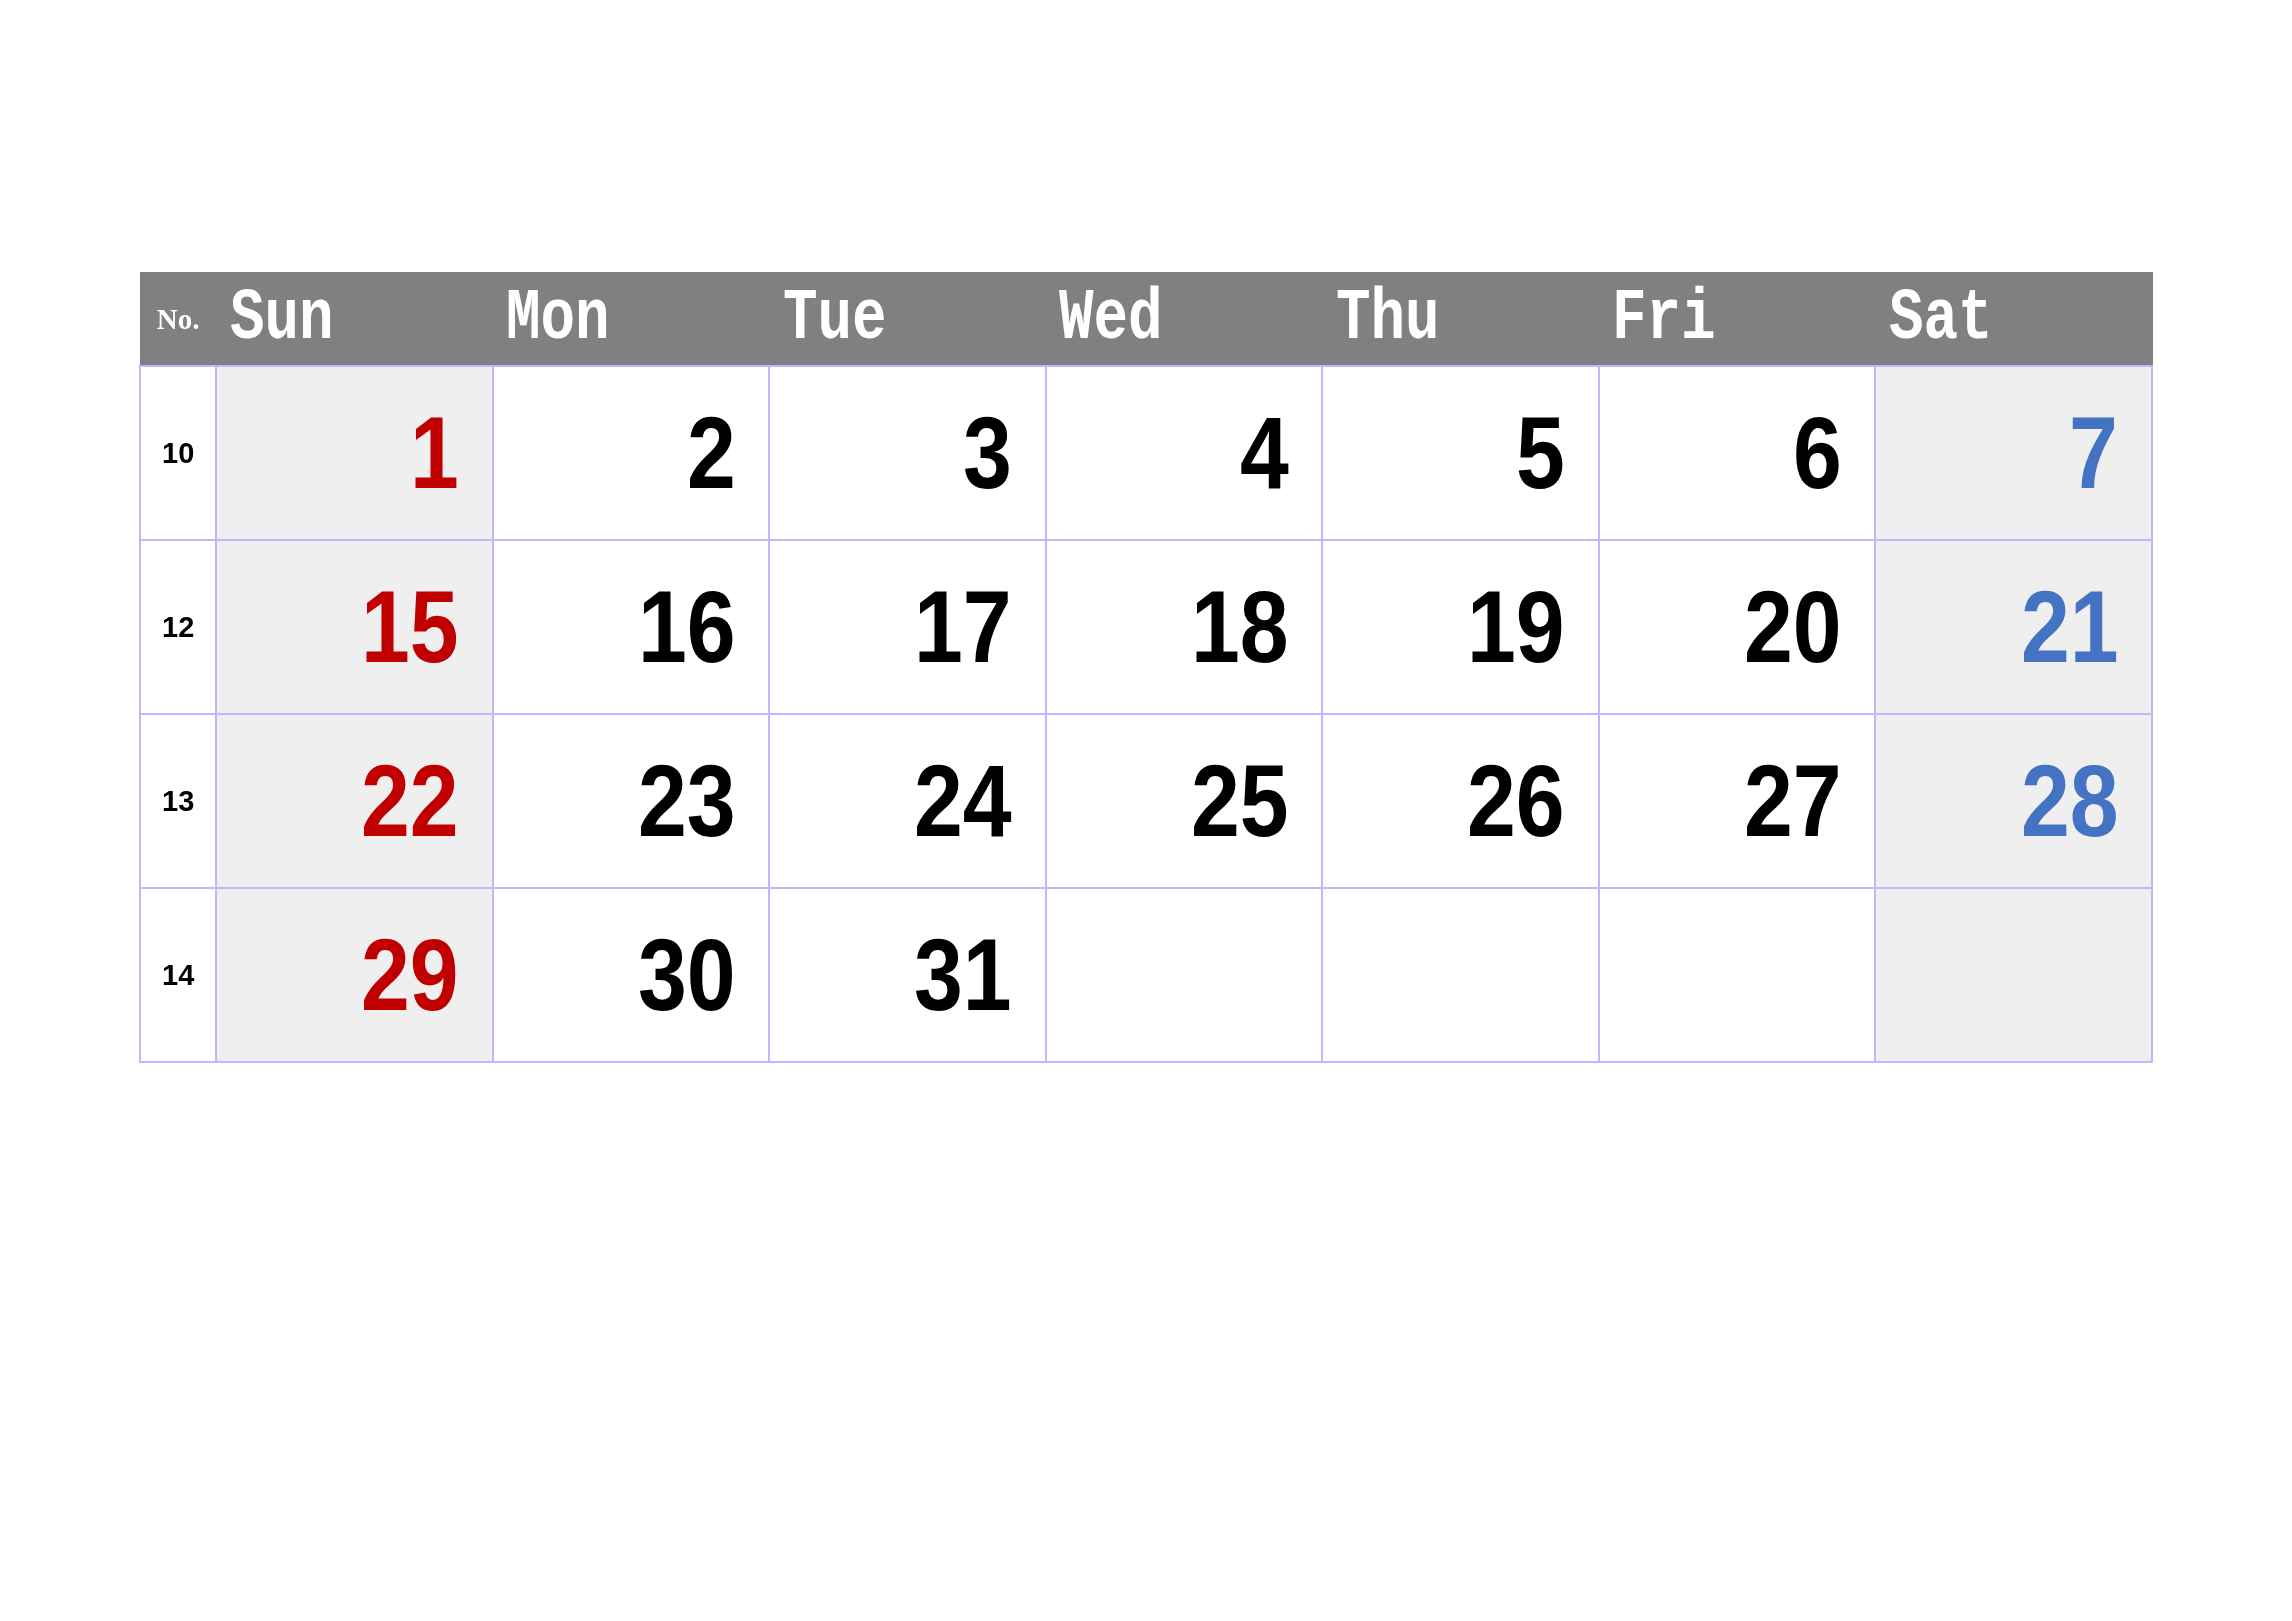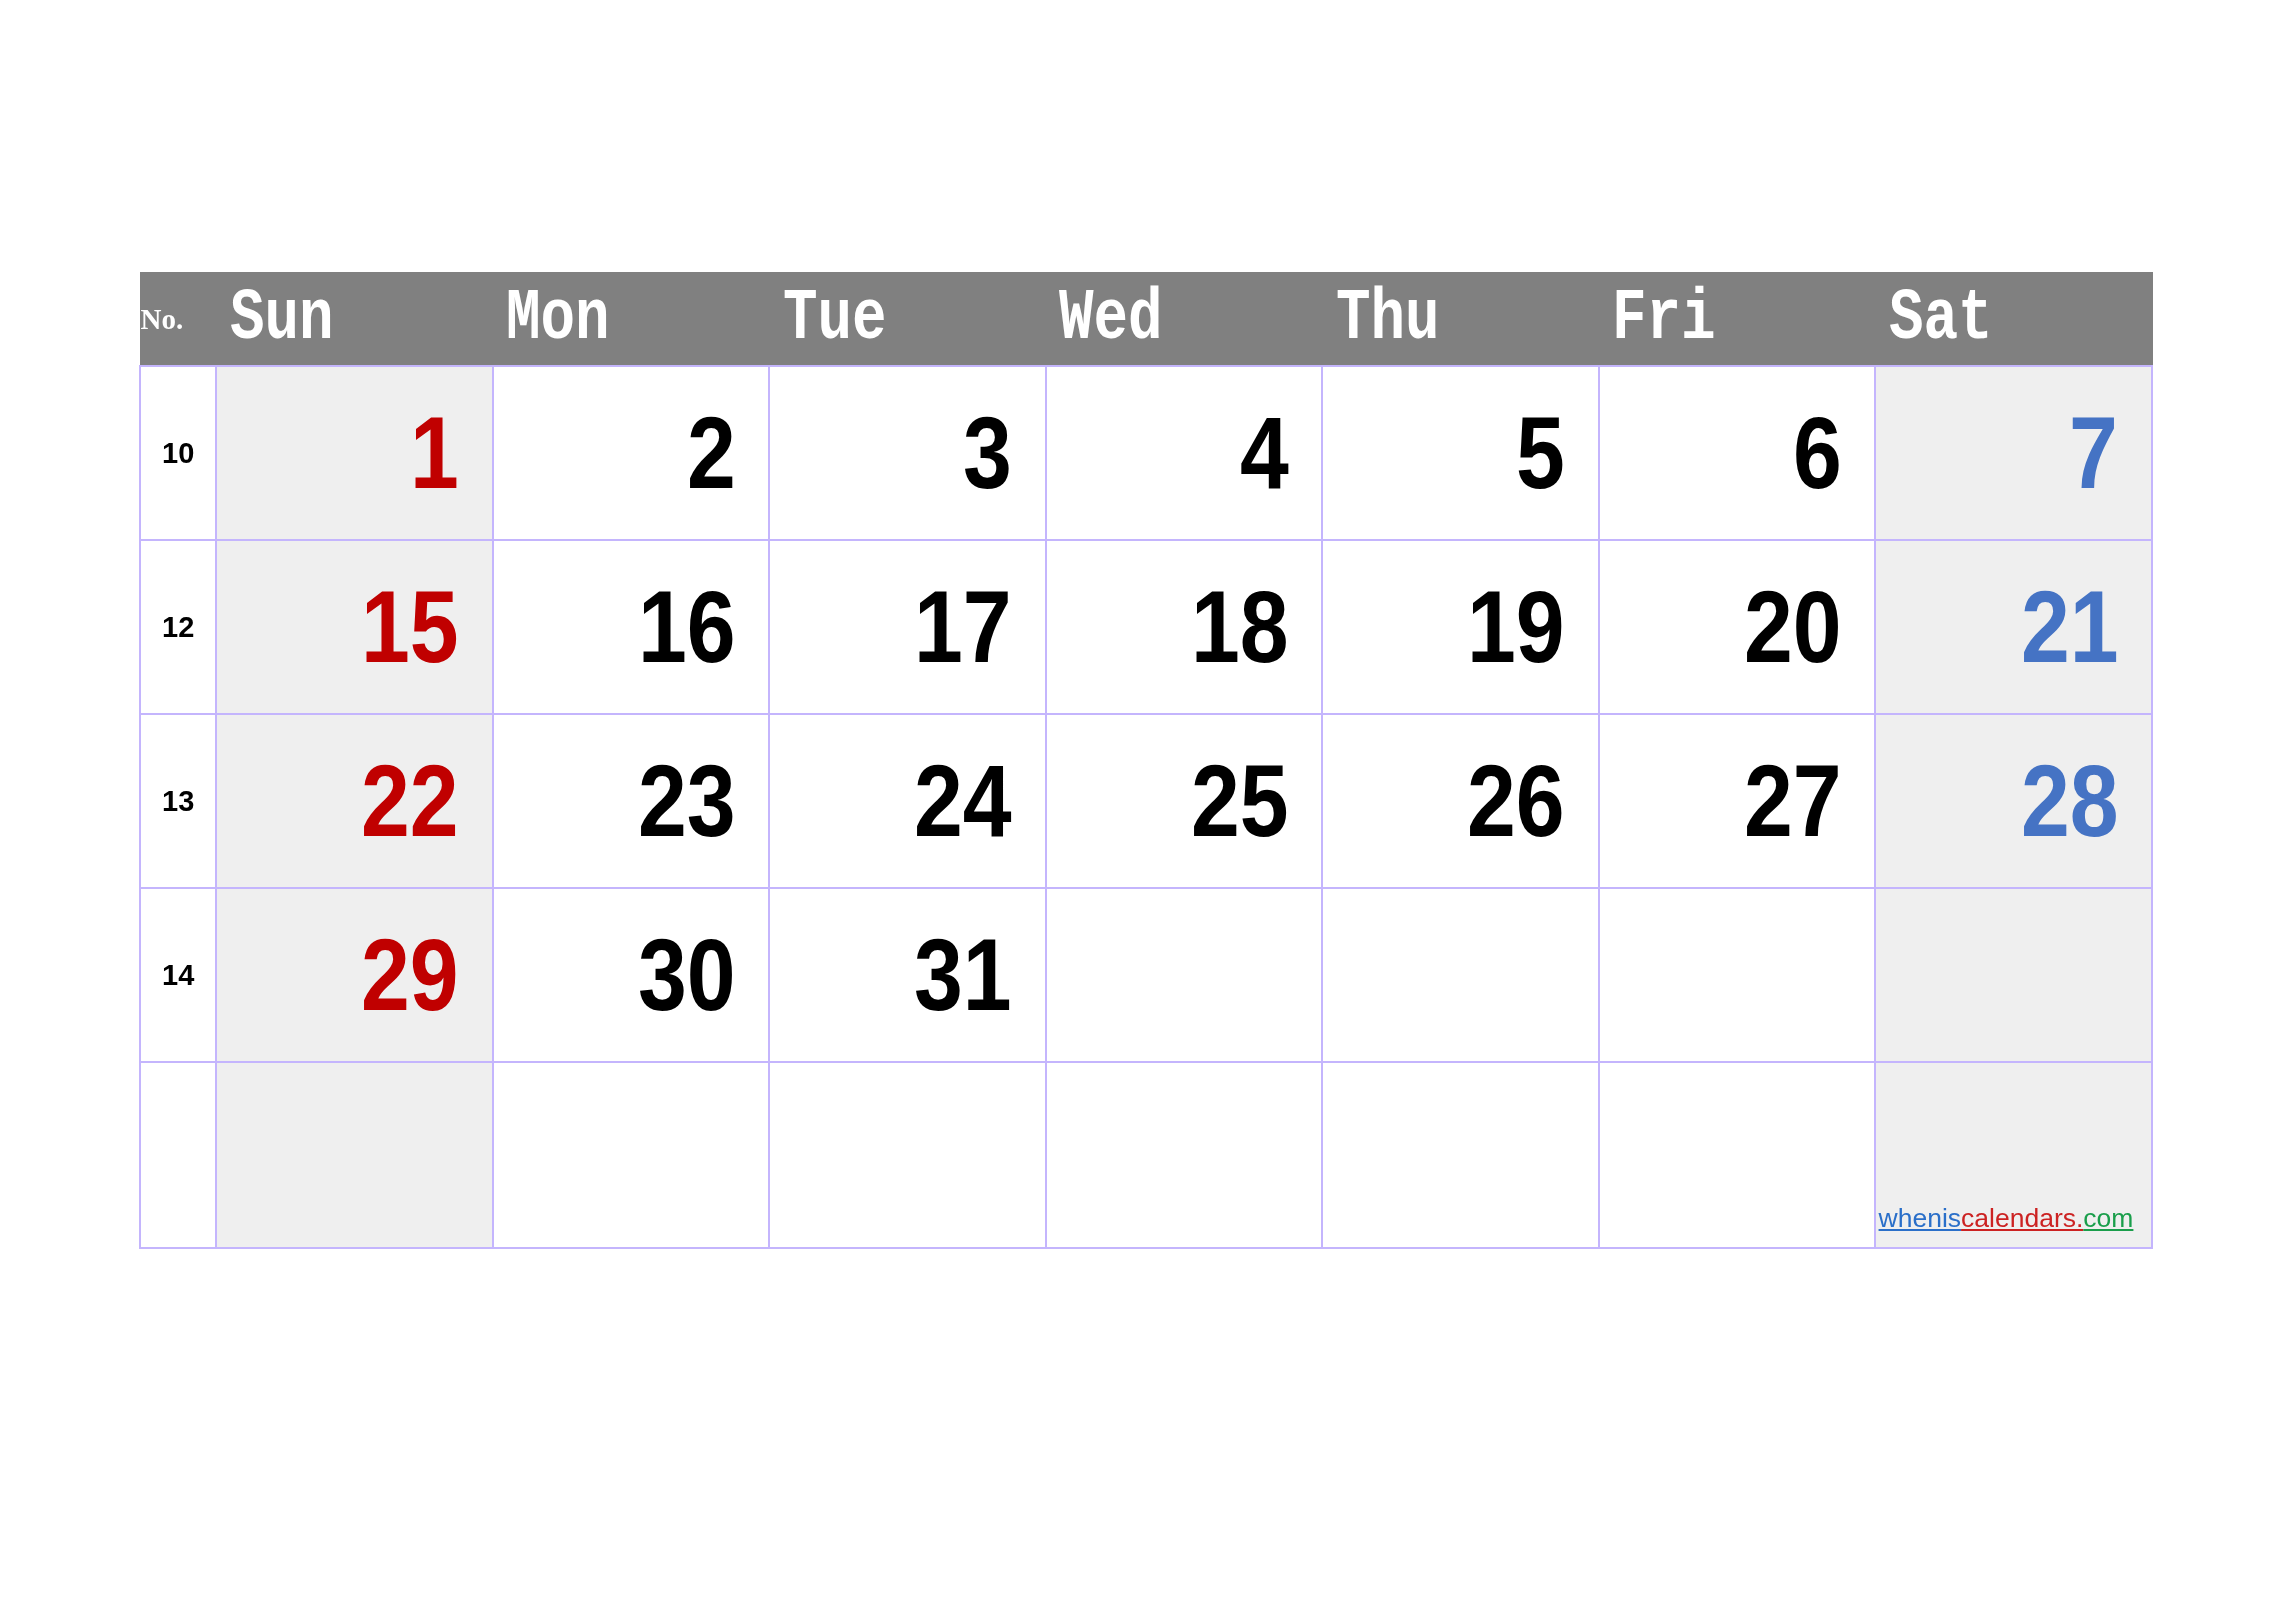--- a/index.html
+++ b/index.html
@@ -65,21 +65,21 @@
     border: 1px solid #808080;
     height: 92px;
     vertical-align: middle;
     color: #ffffff;
     font-weight: 700;
   }
   .th-no {
     font-family: "Liberation Serif", serif;
     font-size: 29px;
     font-weight: 700;
-    text-align: left;
+    text-align: center;
     letter-spacing: 0px;
   }
   .th-day {
     font-family: Liberation Mono, monospace;
     font-size: 72px;
     text-align: left;
     white-space: nowrap;
   }
   .th-day span {
     display: inline-block;
@@ -218,32 +218,17 @@
         <td class="wk">14</td>
         <td class="day sun"><span class="num red">29</span></td>
         <td class="day"><span class="num">30</span></td>
         <td class="day"><span class="num">31</span></td>
         <td class="day"><span class="num"></span></td>
         <td class="day"><span class="num"></span></td>
         <td class="day"><span class="num"></span></td>
         <td class="day sat"><span class="num blue"></span></td>
       </tr>
 
-      <tr class="last-row">
-        <td class="wk"></td>
-        <td class="day sun"><span class="num red"></span></td>
-        <td class="day"><span class="num"></span></td>
-        <td class="day"><span class="num"></span></td>
-        <td class="day"><span class="num"></span></td>
-        <td class="day"><span class="num"></span></td>
-        <td class="day"><span class="num"></span></td>
-        <td class="day sat sat-cell">
-          <span class="num blue"></span>
-          <span class="watermark">
-            <span class="w1">whenis</span><span class="w2">calendars.</span><span class="w3">com</span>
-          </span>
-        </td>
-      </tr>
     </tbody>
   </table>
 
 </div>
 
 
 </body></html>

